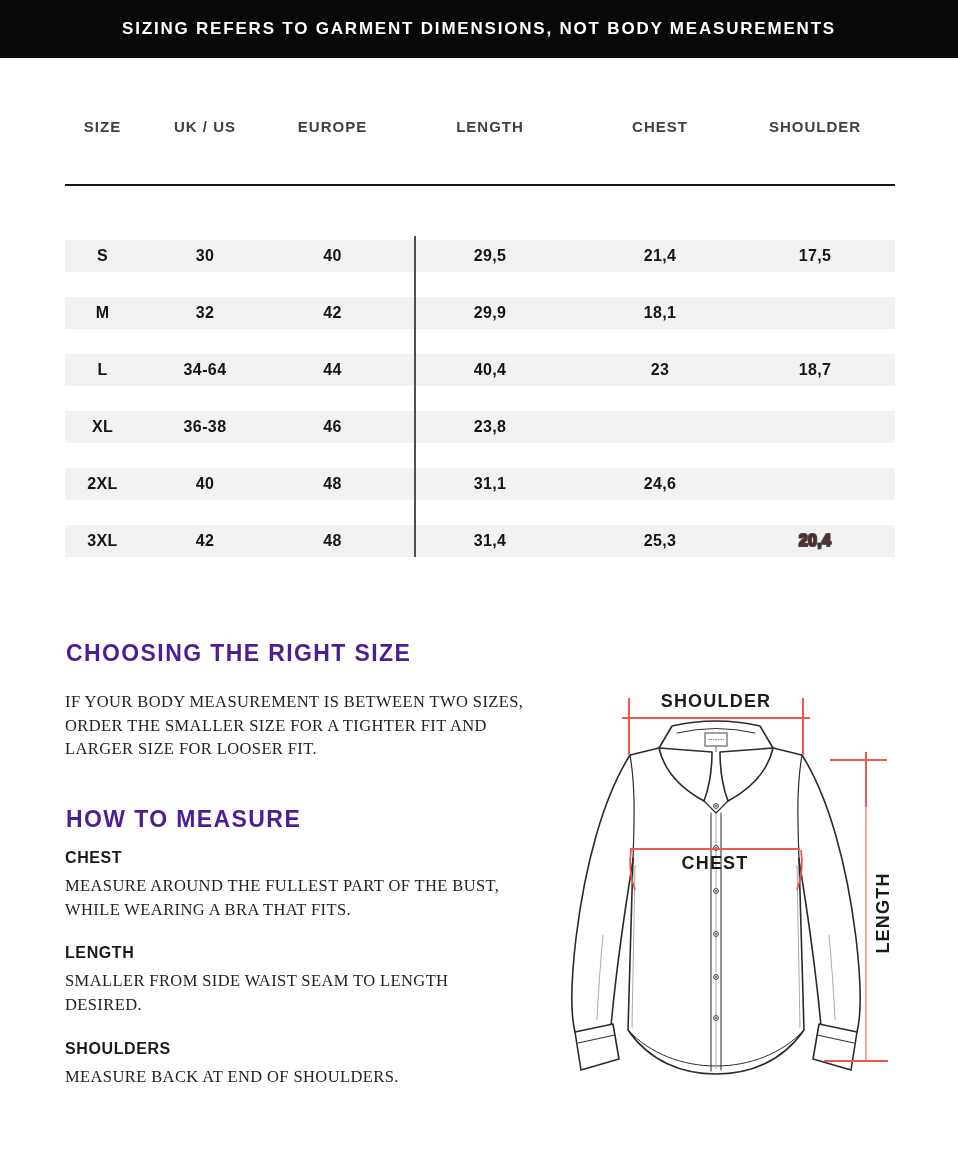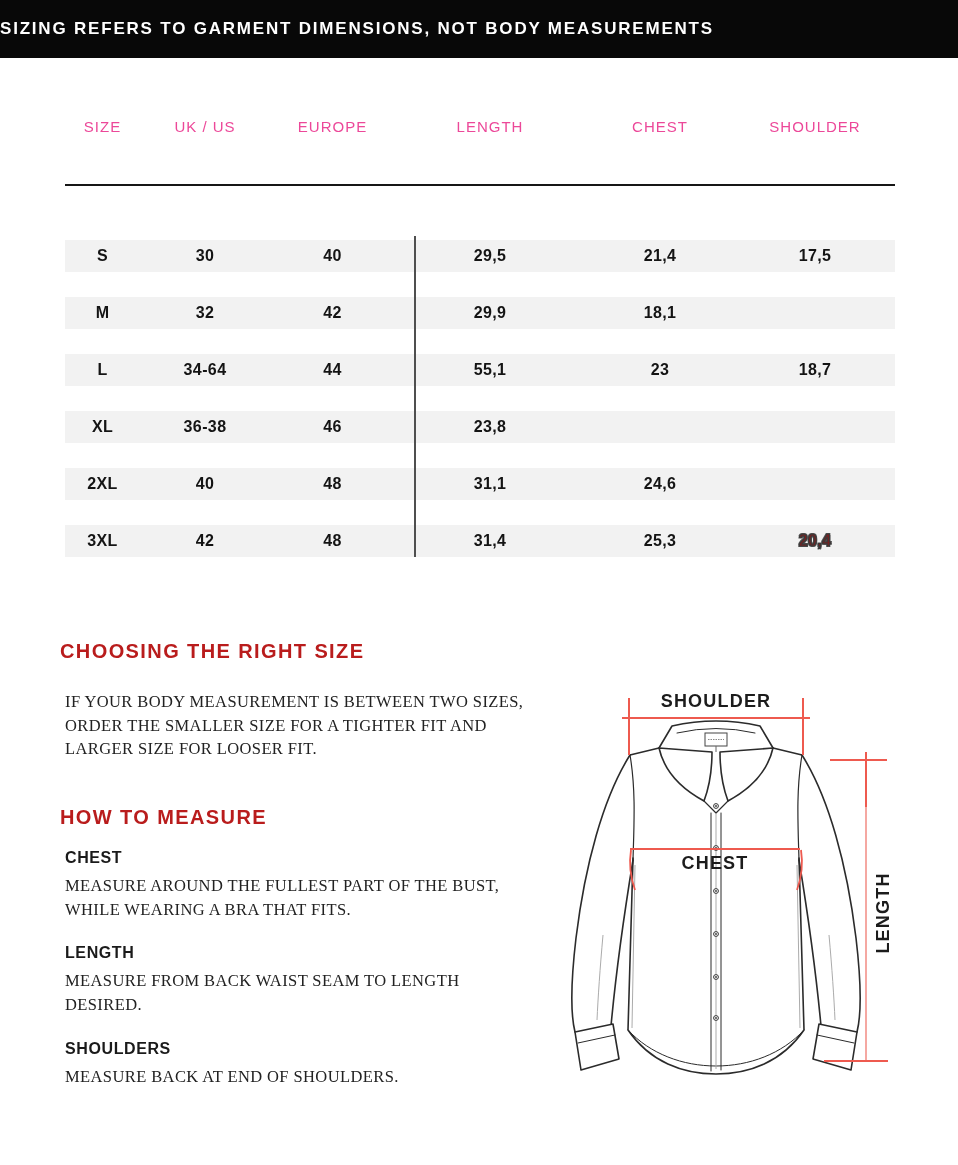--- a/index.html
+++ b/index.html
@@ -1,38 +1,38 @@
 <!DOCTYPE html>
 <html><head>
 <meta charset="utf-8">
 <style>
   html,body{margin:0;padding:0;background:#fff;}
   *{box-sizing:border-box;font-family:"Liberation Sans",sans-serif;}
   #canvas{position:relative;width:958px;height:1165px;background:#fff;overflow:hidden;color:#1d1d1d;}
 
   
   .banner{position:absolute;left:0;top:0;width:958px;height:58px;background:#080808;
-    display:flex;align-items:center;}
+    display:flex;align-items:center;justify-content:center;}
   .banner span{color:#fff;font-size:17px;font-weight:700;letter-spacing:1.8px;}
 
   
   .thead{position:absolute;left:65px;top:112px;width:830px;display:grid;
     grid-template-columns:75px 130px 125px 190px 150px 160px;}
-  .thead .hcell{font-size:15px;font-weight:400;letter-spacing:1px;text-align:center;line-height:30px;color:#ec4899;}
+  .thead .hcell{font-size:15px;font-weight:700;letter-spacing:1px;text-align:center;line-height:30px;color:#404040;}
   .header-rule{position:absolute;left:65px;top:184px;width:830px;height:2px;background:#161616;}
   .table-rows{position:absolute;left:65px;top:240px;width:830px;}
   .trow{height:32px;margin-bottom:25px;background:#f2f2f2;display:grid;
     grid-template-columns:75px 130px 125px 190px 150px 160px;}
   .cell{font-size:16px;font-weight:700;text-align:center;line-height:32px;color:#141414;letter-spacing:0.4px;}
   .outline-text{color:#7f1d1d;-webkit-text-stroke:1.1px #3a3a3a;
     text-shadow:-1px -1px 0 #555,1px -1px 0 #555,-1px 1px 0 #555,1px 1px 0 #555;}
   .col-divider{position:absolute;left:349px;top:-4px;width:1.5px;height:321px;background:#4f4f4f;}
 
   
-  .h2{position:absolute;left:60px;font-size:20px;font-weight:700;letter-spacing:1.4px;color:#b91c1c;}
+  .h2{position:absolute;left:66px;font-size:23px;font-weight:700;letter-spacing:1.4px;color:#4c1d95;}
   .sub{position:absolute;left:65px;font-size:16px;font-weight:700;letter-spacing:0.6px;color:#1a1a1a;}
   .para{position:absolute;left:65px;width:540px;font-size:16.5px;line-height:23.5px;
     letter-spacing:0.4px;color:#222;white-space:pre-line;font-family:Liberation Serif, serif;}
 
   
   .red{position:absolute;background:#ee5a4f;}
   .red-light{position:absolute;background:#f5a8a2;}
   .dlabel{position:absolute;font-size:18px;font-weight:700;letter-spacing:1.2px;color:#1c1c1c;text-align:center;}
   .dlabel-v{position:absolute;left:824px;top:902px;width:120px;height:22px;
     font-size:18px;font-weight:700;letter-spacing:1.2px;color:#1c1c1c;text-align:center;
@@ -75,21 +75,21 @@
       <div class="cell">32</div>
       <div class="cell">42</div>
       <div class="cell">29,9</div>
       <div class="cell">18,1</div>
     </div>
 
     <div class="trow">
       <div class="cell">L</div>
       <div class="cell">34-64</div>
       <div class="cell">44</div>
-      <div class="cell">55,1</div>
+      <div class="cell">40,4</div>
       <div class="cell">23</div>
       <div class="cell">18,7</div>
     </div>
 
     <div class="trow">
       <div class="cell">XL</div>
       <div class="cell">36-38</div>
       <div class="cell">46</div>
       <div class="cell">23,8</div>
     </div>
@@ -117,21 +117,21 @@
 ORDER THE SMALLER SIZE FOR A TIGHTER FIT AND
 LARGER SIZE FOR LOOSER FIT.</div>
 
   <div class="h2" style="top:806px">HOW TO MEASURE</div>
 
   <div class="sub" style="top:849px">CHEST</div>
   <div class="para" style="top:874px">MEASURE AROUND THE FULLEST PART OF THE BUST,
 WHILE WEARING A BRA THAT FITS.</div>
 
   <div class="sub" style="top:944px">LENGTH</div>
-  <div class="para" style="top:969px">MEASURE FROM BACK WAIST SEAM TO LENGTH
+  <div class="para" style="top:969px">SMALLER FROM SIDE WAIST SEAM TO LENGTH
 DESIRED.</div>
 
   <div class="sub" style="top:1040px">SHOULDERS</div>
   <div class="para" style="top:1065px">MEASURE BACK AT END OF SHOULDERS.</div>
 
   <svg style="position:absolute;left:555px;top:700px;width:400px;height:400px" viewBox="0 0 400 400">
     <g fill="none" stroke="#2b2b2b" stroke-width="1.6" stroke-linejoin="round" stroke-linecap="round">
 
       <path d="M75,55 C48,98 30,165 21,238 C17,272 14,308 20,332"></path>
       <path d="M247,55 C274,98 292,165 301,238 C305,272 308,308 302,332"></path>

